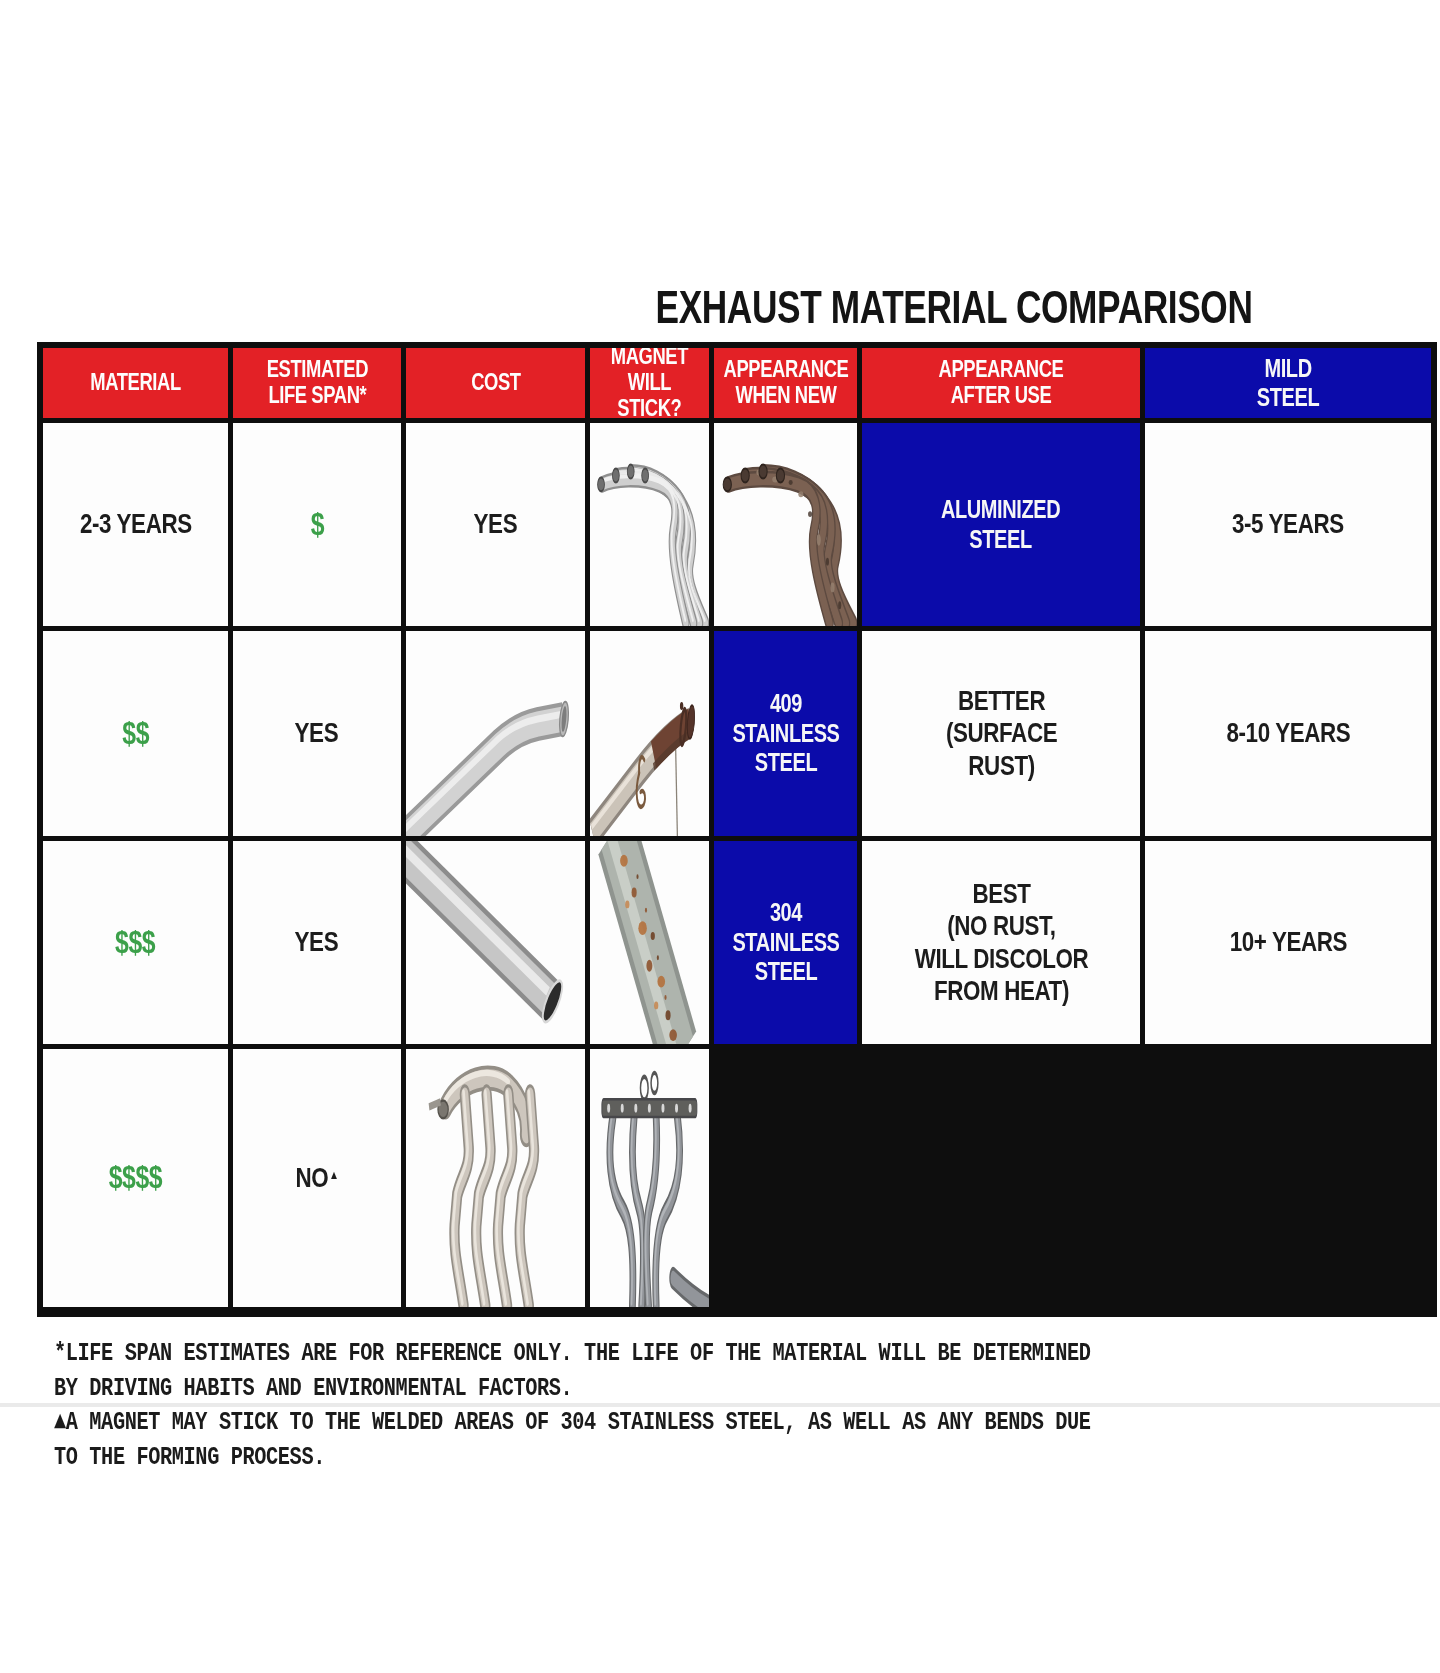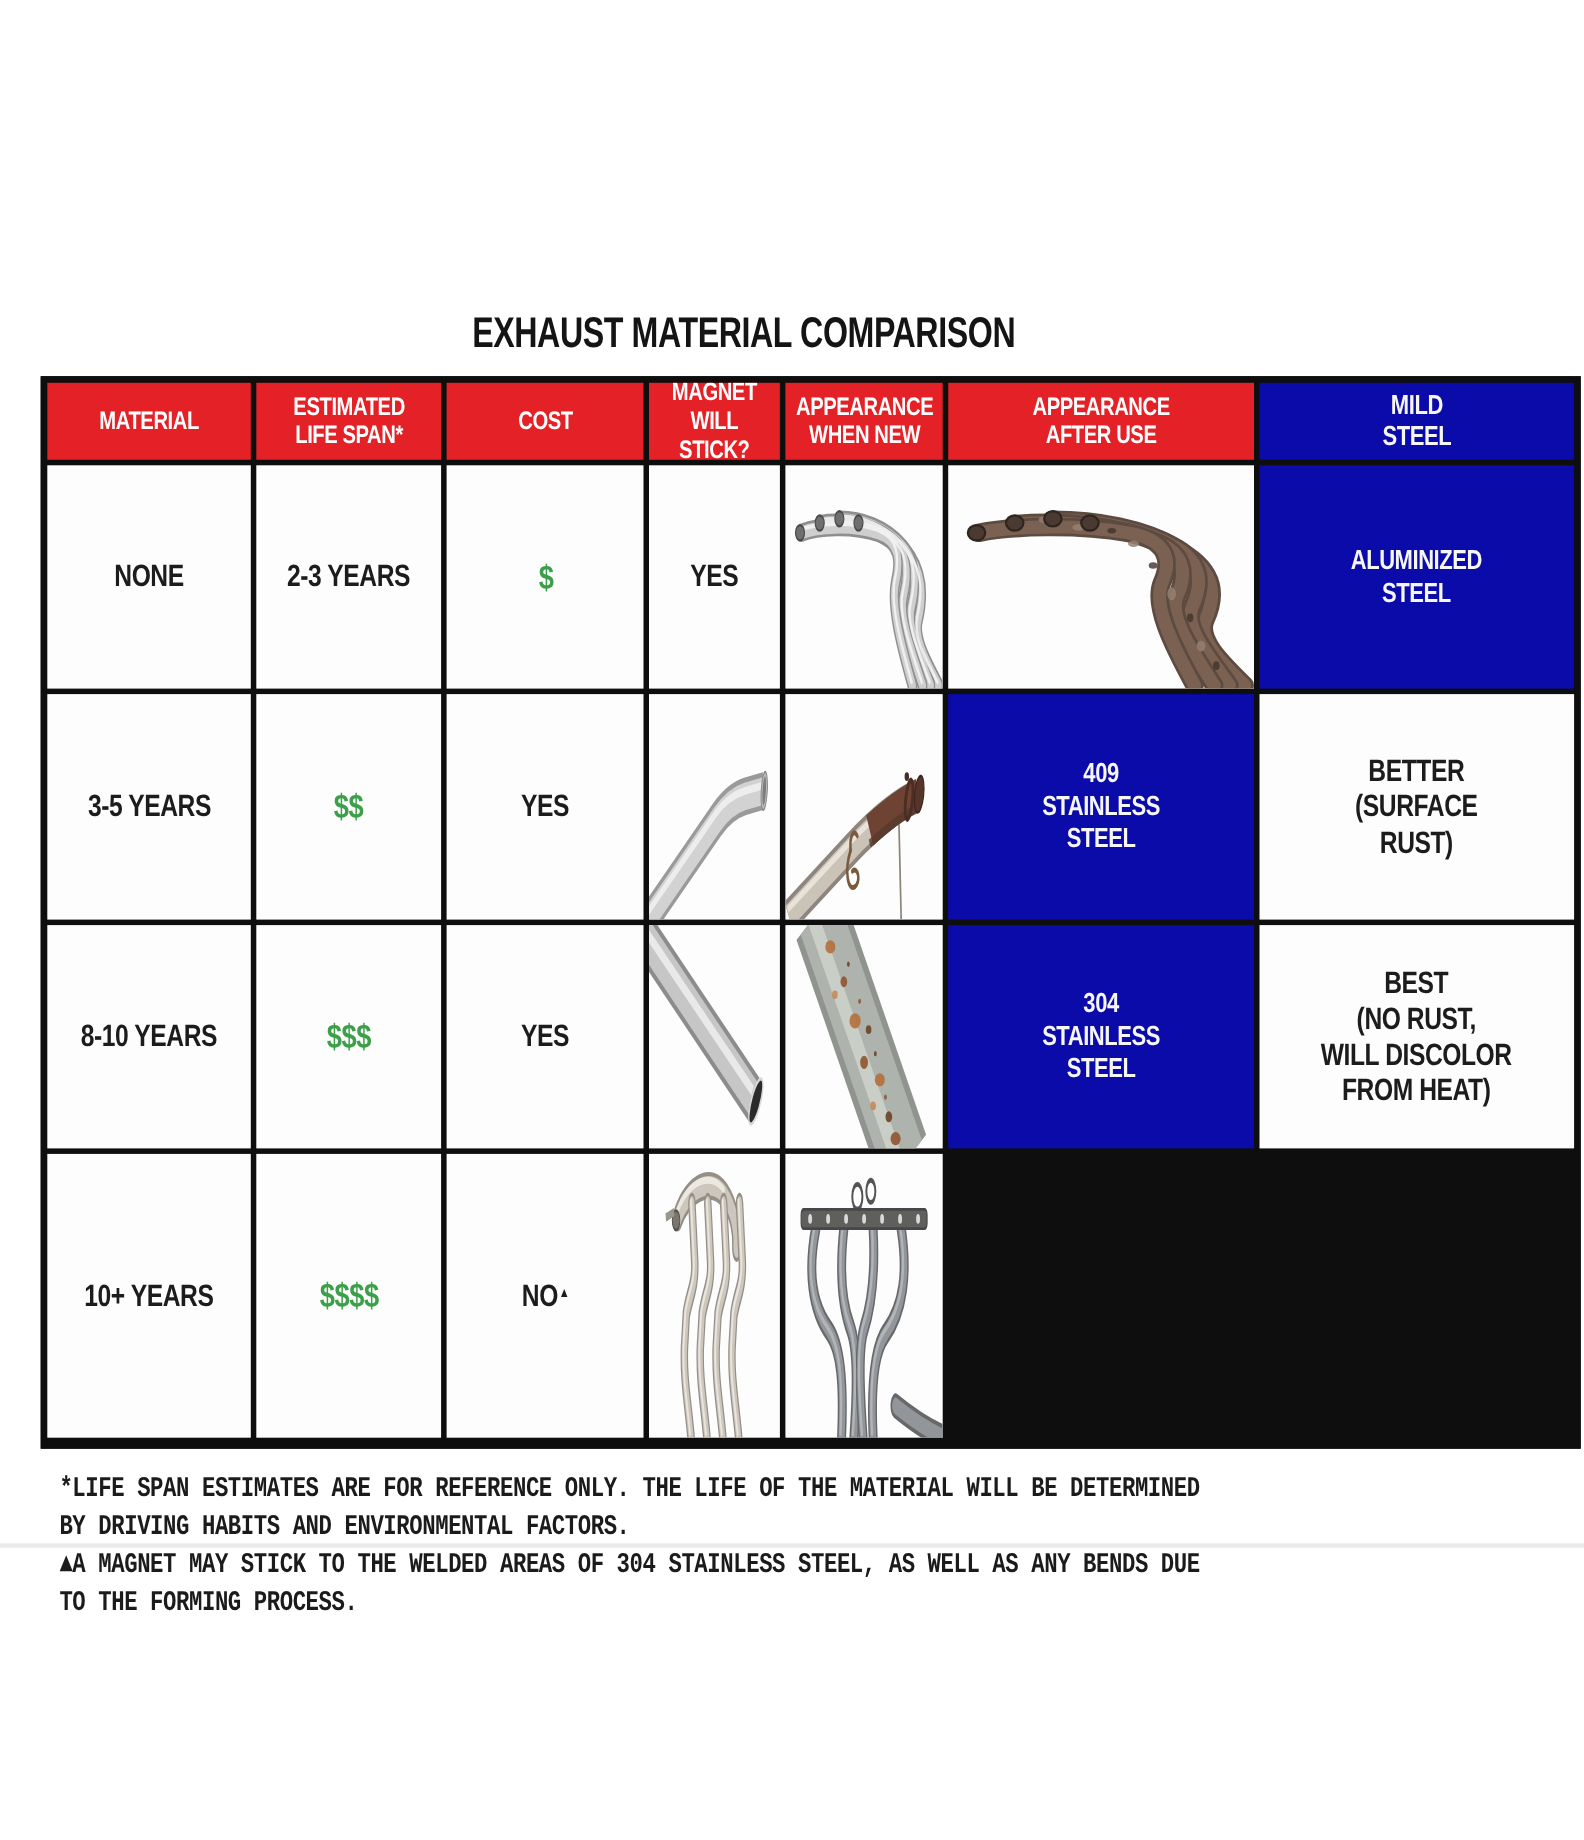--- a/index.html
+++ b/index.html
@@ -3,22 +3,22 @@
 <meta charset="utf-8">
 <style>
   html,body{margin:0;padding:0;}
   body{
     width:1440px;height:1673px;position:relative;background:#ffffff;
     font-family:"Liberation Sans","DejaVu Sans",sans-serif;
     overflow:hidden;
   }
   .cond{display:inline-block;transform:scaleX(.8);transform-origin:center;letter-spacing:-.5px;white-space:pre-line;}
   .page-title{
-    position:absolute;top:283px;left:0;width:1352px;text-align:center;
-    font-size:39px;font-weight:700;color:#141414;line-height:1;
+    position:absolute;top:283px;left:0;width:1352px;text-align:right;
+    font-size:47px;font-weight:700;color:#141414;line-height:1;
   }
   .page-title .cond{transform:scaleX(.75);}
   .comparison-table{
     position:absolute;left:37px;top:342px;width:1400px;height:975px;
     box-sizing:border-box;border:6px solid #0e0e0e;background:#0e0e0e;
     display:grid;gap:5px;
     grid-template-columns:190fr 173fr 184fr 122fr 147fr 285fr 294fr;
     grid-template-rows:70px 203px 205px 203px 258px;
   }
   .cell{
@@ -65,23 +65,20 @@
 WHEN NEW</span>
     </div>
   <div class="cell cell-head">
       <span class="cond">APPEARANCE
 AFTER USE</span>
     </div>
 
   <div class="cell cell-material">
       <span class="cond">MILD
 STEEL</span>
-    </div>
-  <div class="cell cell-data">
-      <span class="cond">NONE</span>
     </div>
   <div class="cell cell-data">
       <span class="cond">2-3 YEARS</span>
     </div>
   <div class="cell cell-data cell-cost">
       <span class="cond">$</span>
     </div>
   <div class="cell cell-data">
       <span class="cond"><span>YES</span><span class="sup-mark"></span></span>
     </div>

